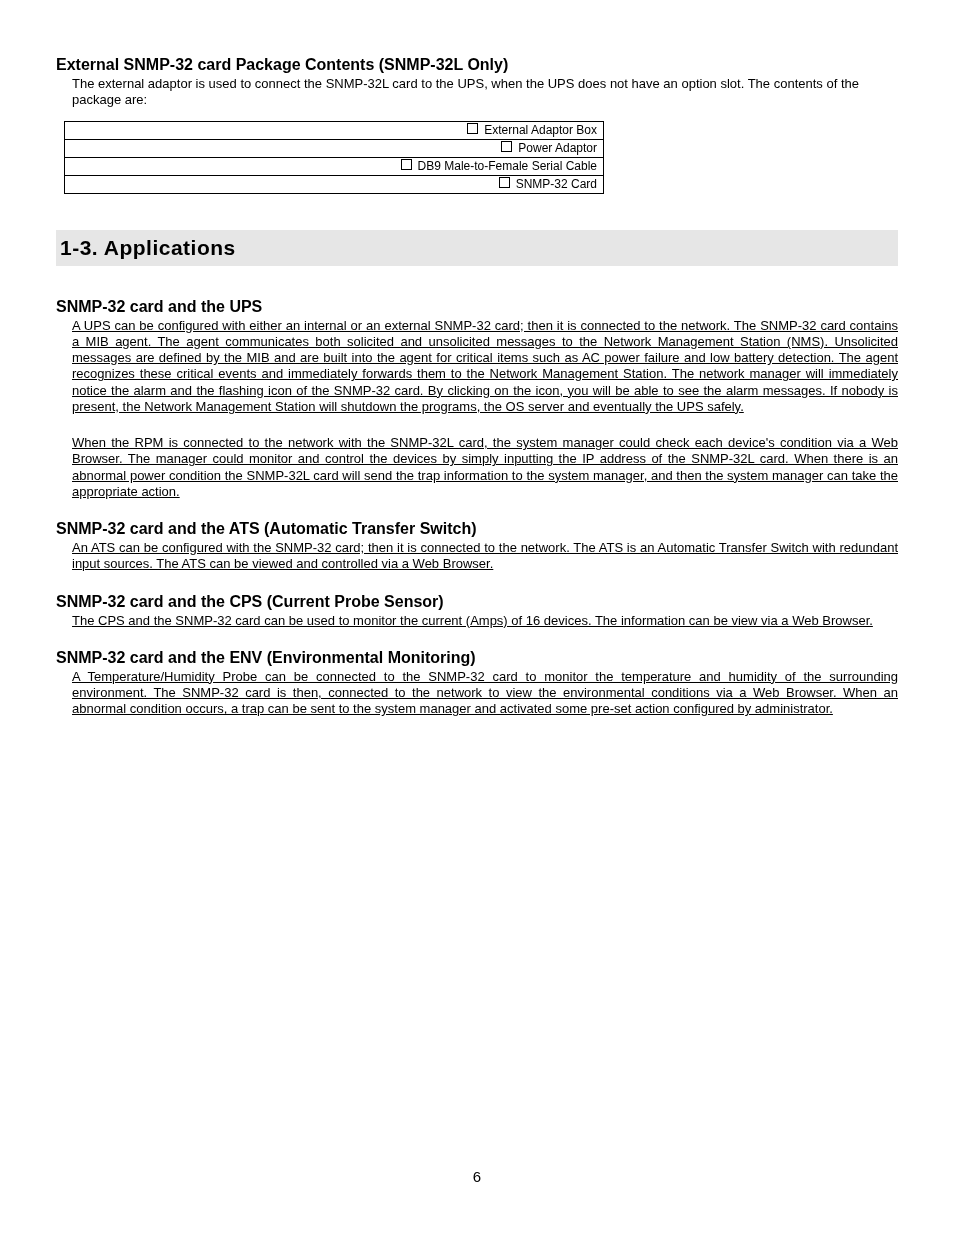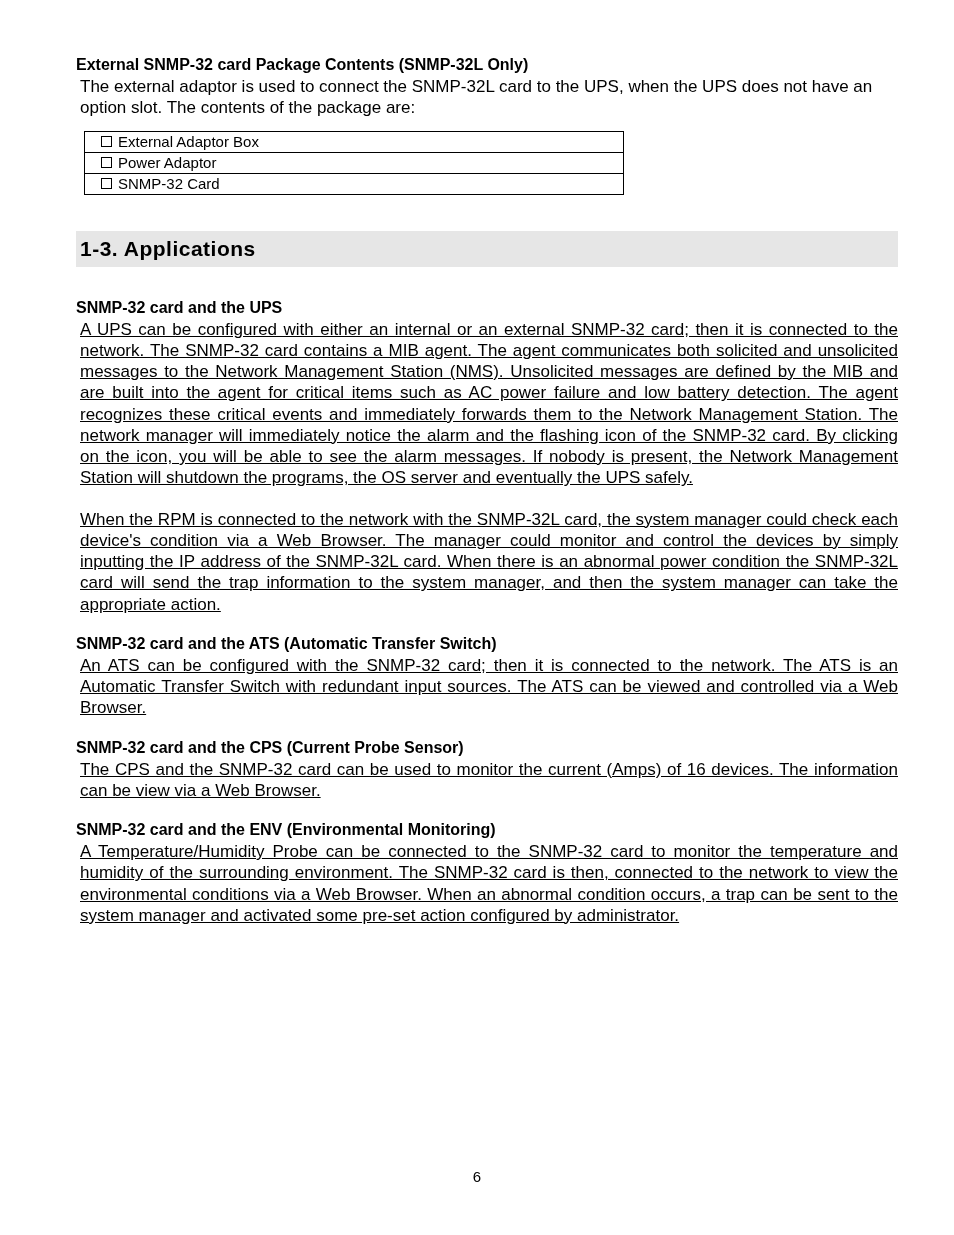--- a/index.html
+++ b/index.html
@@ -8,45 +8,46 @@
     font-size: 15px;
     color: #000;
     margin: 0;
     padding: 0;
     background: #fff;
   }
   .page {
     width: 954px;
     height: 1235px;
     box-sizing: border-box;
-    padding: 56px 56px 0 76px;
+    padding: 56px 56px 0 56px;
     position: relative;
   }
   .h3 {
     font-weight: bold;
     font-size: 16px;
     margin: 0 0 2px 0;
   }
   .body-text {
-    font-size: 17px;
+    font-size: 13px;
     line-height: 1.25;
-    margin: 0 0 12px 4px;
+    margin: 0 0 12px 16px;
   }
   .justify { text-align: justify; text-decoration: underline; }
   .package-table {
     border-collapse: collapse;
     margin-left: 8px;
     margin-bottom: 36px;
     width: 540px;
   }
   .package-table td {
     border: 1px solid #000;
     padding: 1px 6px 2px 16px;
-    font-size: 15px;
+    font-size: 12px;
     vertical-align: middle;
+    text-align: right;
   }
   .checkbox {
     display: inline-block;
     width: 9px;
     height: 9px;
     border: 1px solid #000;
     margin-right: 6px;
     position: relative;
     top: 0px;
   }
@@ -80,20 +81,23 @@
 
   <table class="package-table">
     <tbody>
         <tr>
           <td><span class="checkbox"></span><span>External Adaptor Box</span></td>
         </tr>
     <tr>
           <td><span class="checkbox"></span><span>Power Adaptor</span></td>
         </tr>
     <tr>
+          <td><span class="checkbox"></span><span>DB9 Male-to-Female Serial Cable</span></td>
+        </tr>
+    <tr>
           <td><span class="checkbox"></span><span>SNMP-32 Card</span></td>
         </tr>
   </tbody>
     </table>
 
   <div class="section-heading">1-3.  Applications</div>
 
   <div class="subsection">
     <div class="h3">SNMP-32 card and the UPS</div>
     <div class="body-text justify">A UPS can be configured with either an internal or an external SNMP-32 card; then it is connected to the network.  The SNMP-32 card contains a MIB agent.  The agent communicates both solicited and unsolicited messages to the Network Management Station (NMS).  Unsolicited messages are defined by the MIB and are built into the agent for critical items such as AC power failure and low battery detection.  The agent recognizes these critical events and immediately forwards them to the Network Management Station.  The network manager will immediately notice the alarm and the flashing icon of the SNMP-32 card.  By clicking on the icon, you will be able to see the alarm messages.  If nobody is present, the Network Management Station will shutdown the programs, the OS server and eventually the UPS safely.</div>

